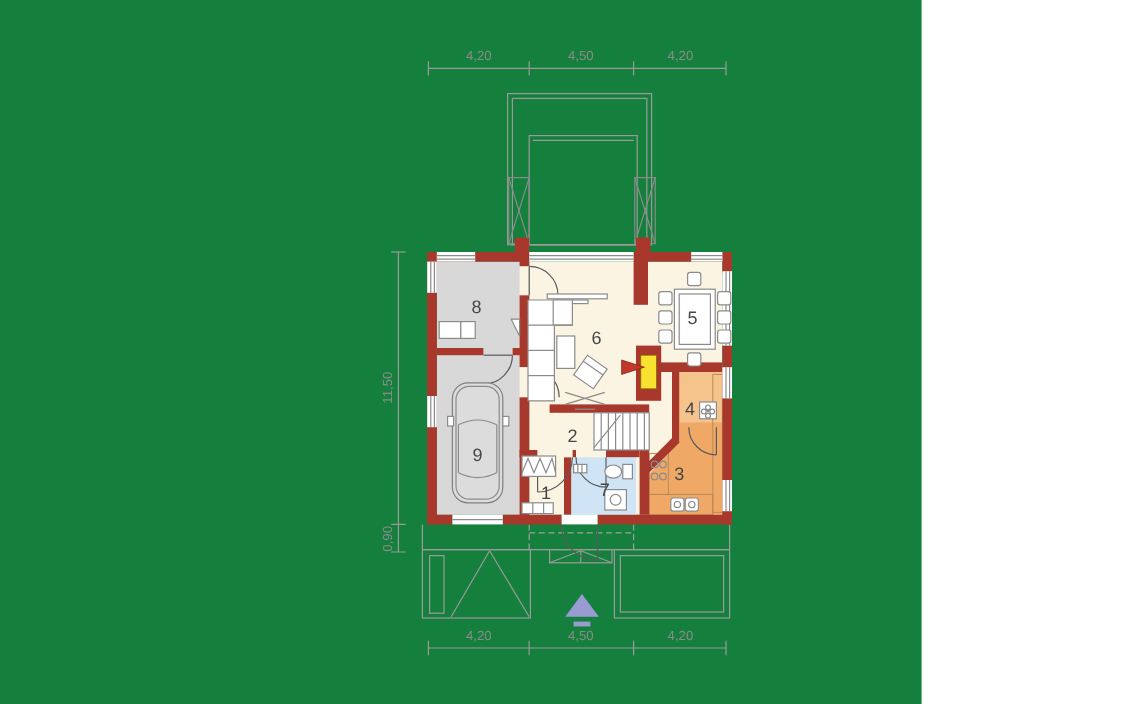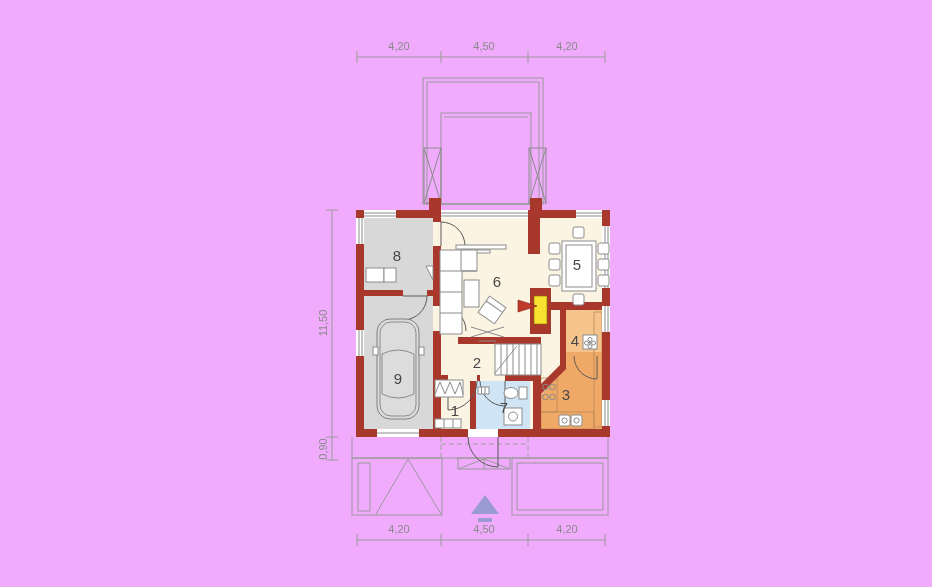--- a/index.html
+++ b/index.html
@@ -1,16 +1,16 @@
 <!DOCTYPE html>
 <html><head>
 <meta charset="utf-8">
 <style>
   html,body{margin:0;padding:0;background:#ffffff;}
-  .stage{position:relative;width:932px;height:587px;background:#f0abfc;overflow:hidden;}
+  .stage{position:relative;width:768px;height:587px;background:#15803d;overflow:hidden;}
   svg{display:block;}
   .thin{stroke:#9a9a9a;stroke-width:1;fill:none;}
   .thin2{stroke:#8b8b8b;stroke-width:1;fill:none;}
   .dash{stroke:#a0a0a0;stroke-width:1;fill:none;stroke-dasharray:5 3;}
   .dim-line{stroke:#9a9a9a;stroke-width:1;fill:none;}
   .dim-text{fill:#8a8a8a;font-family:"Liberation Sans",sans-serif;font-size:11px;}
   .room-num{fill:#474747;font-family:"Liberation Sans",sans-serif;font-size:15px;}
   .furn{fill:#ffffff;stroke:#8b8b8b;stroke-width:1;}
   .furnl{stroke:#8b8b8b;stroke-width:1;fill:none;}
   .door{stroke:#5a5a5a;stroke-width:1;fill:none;}

